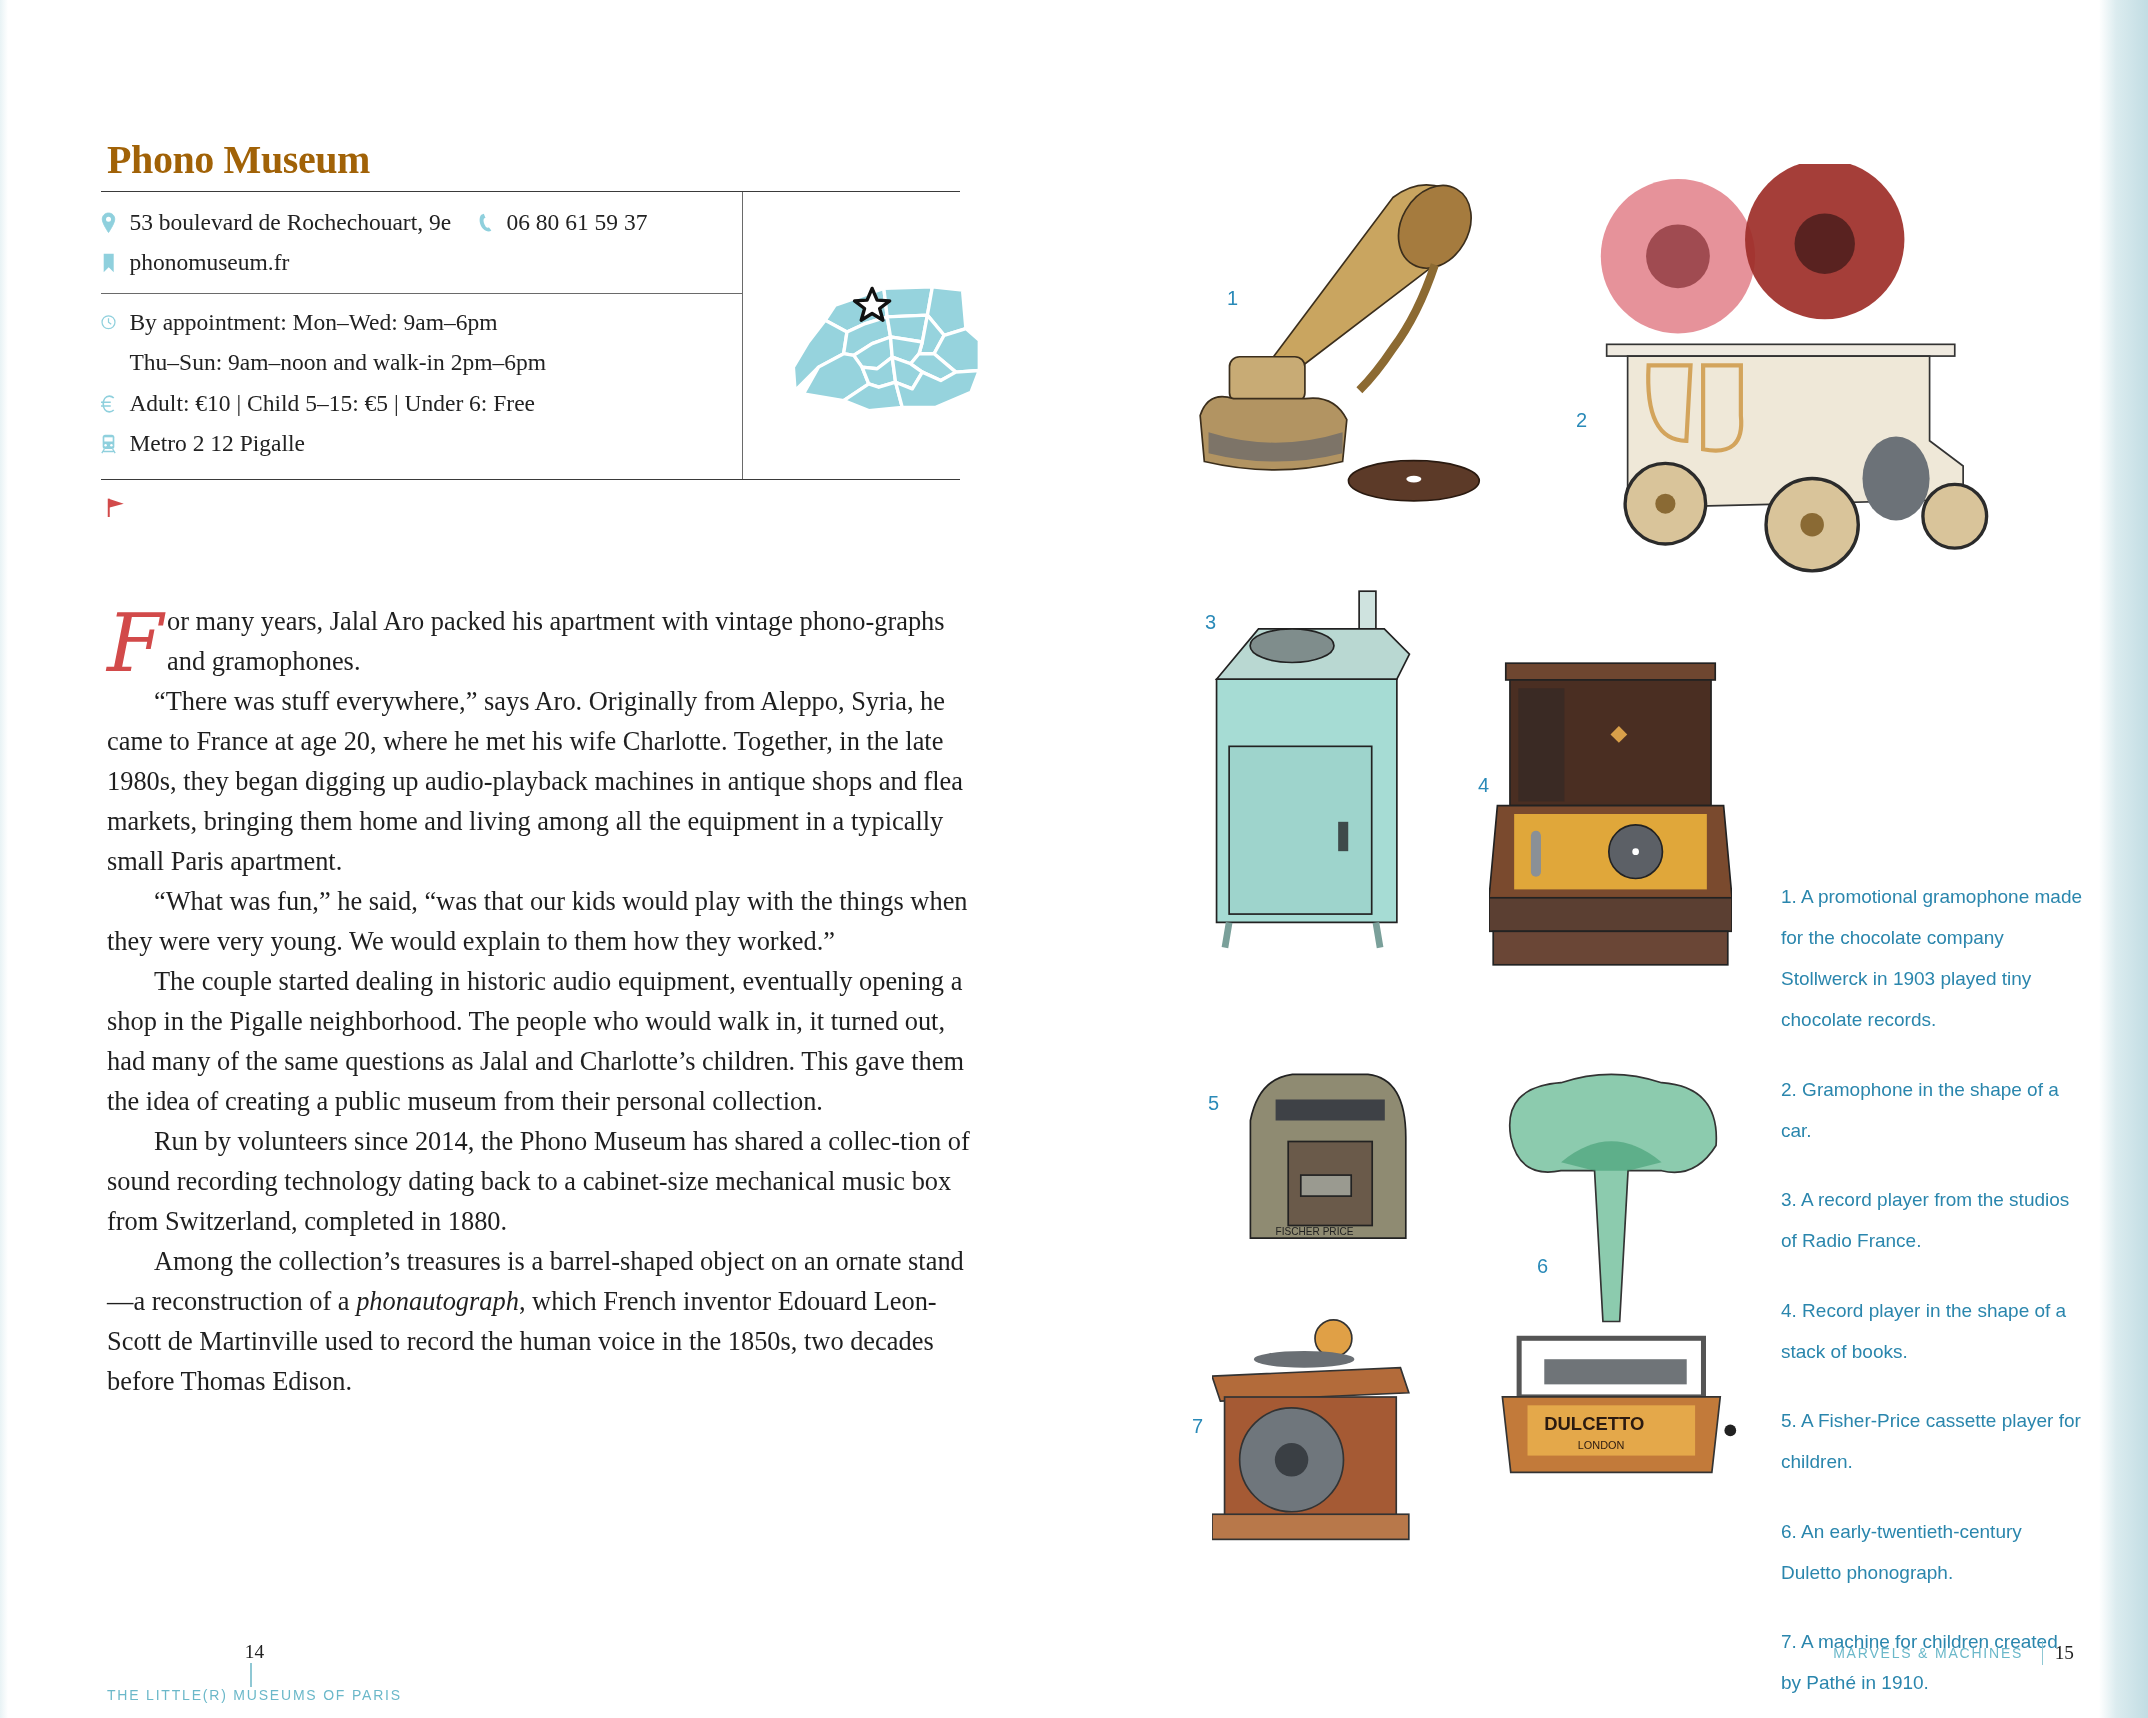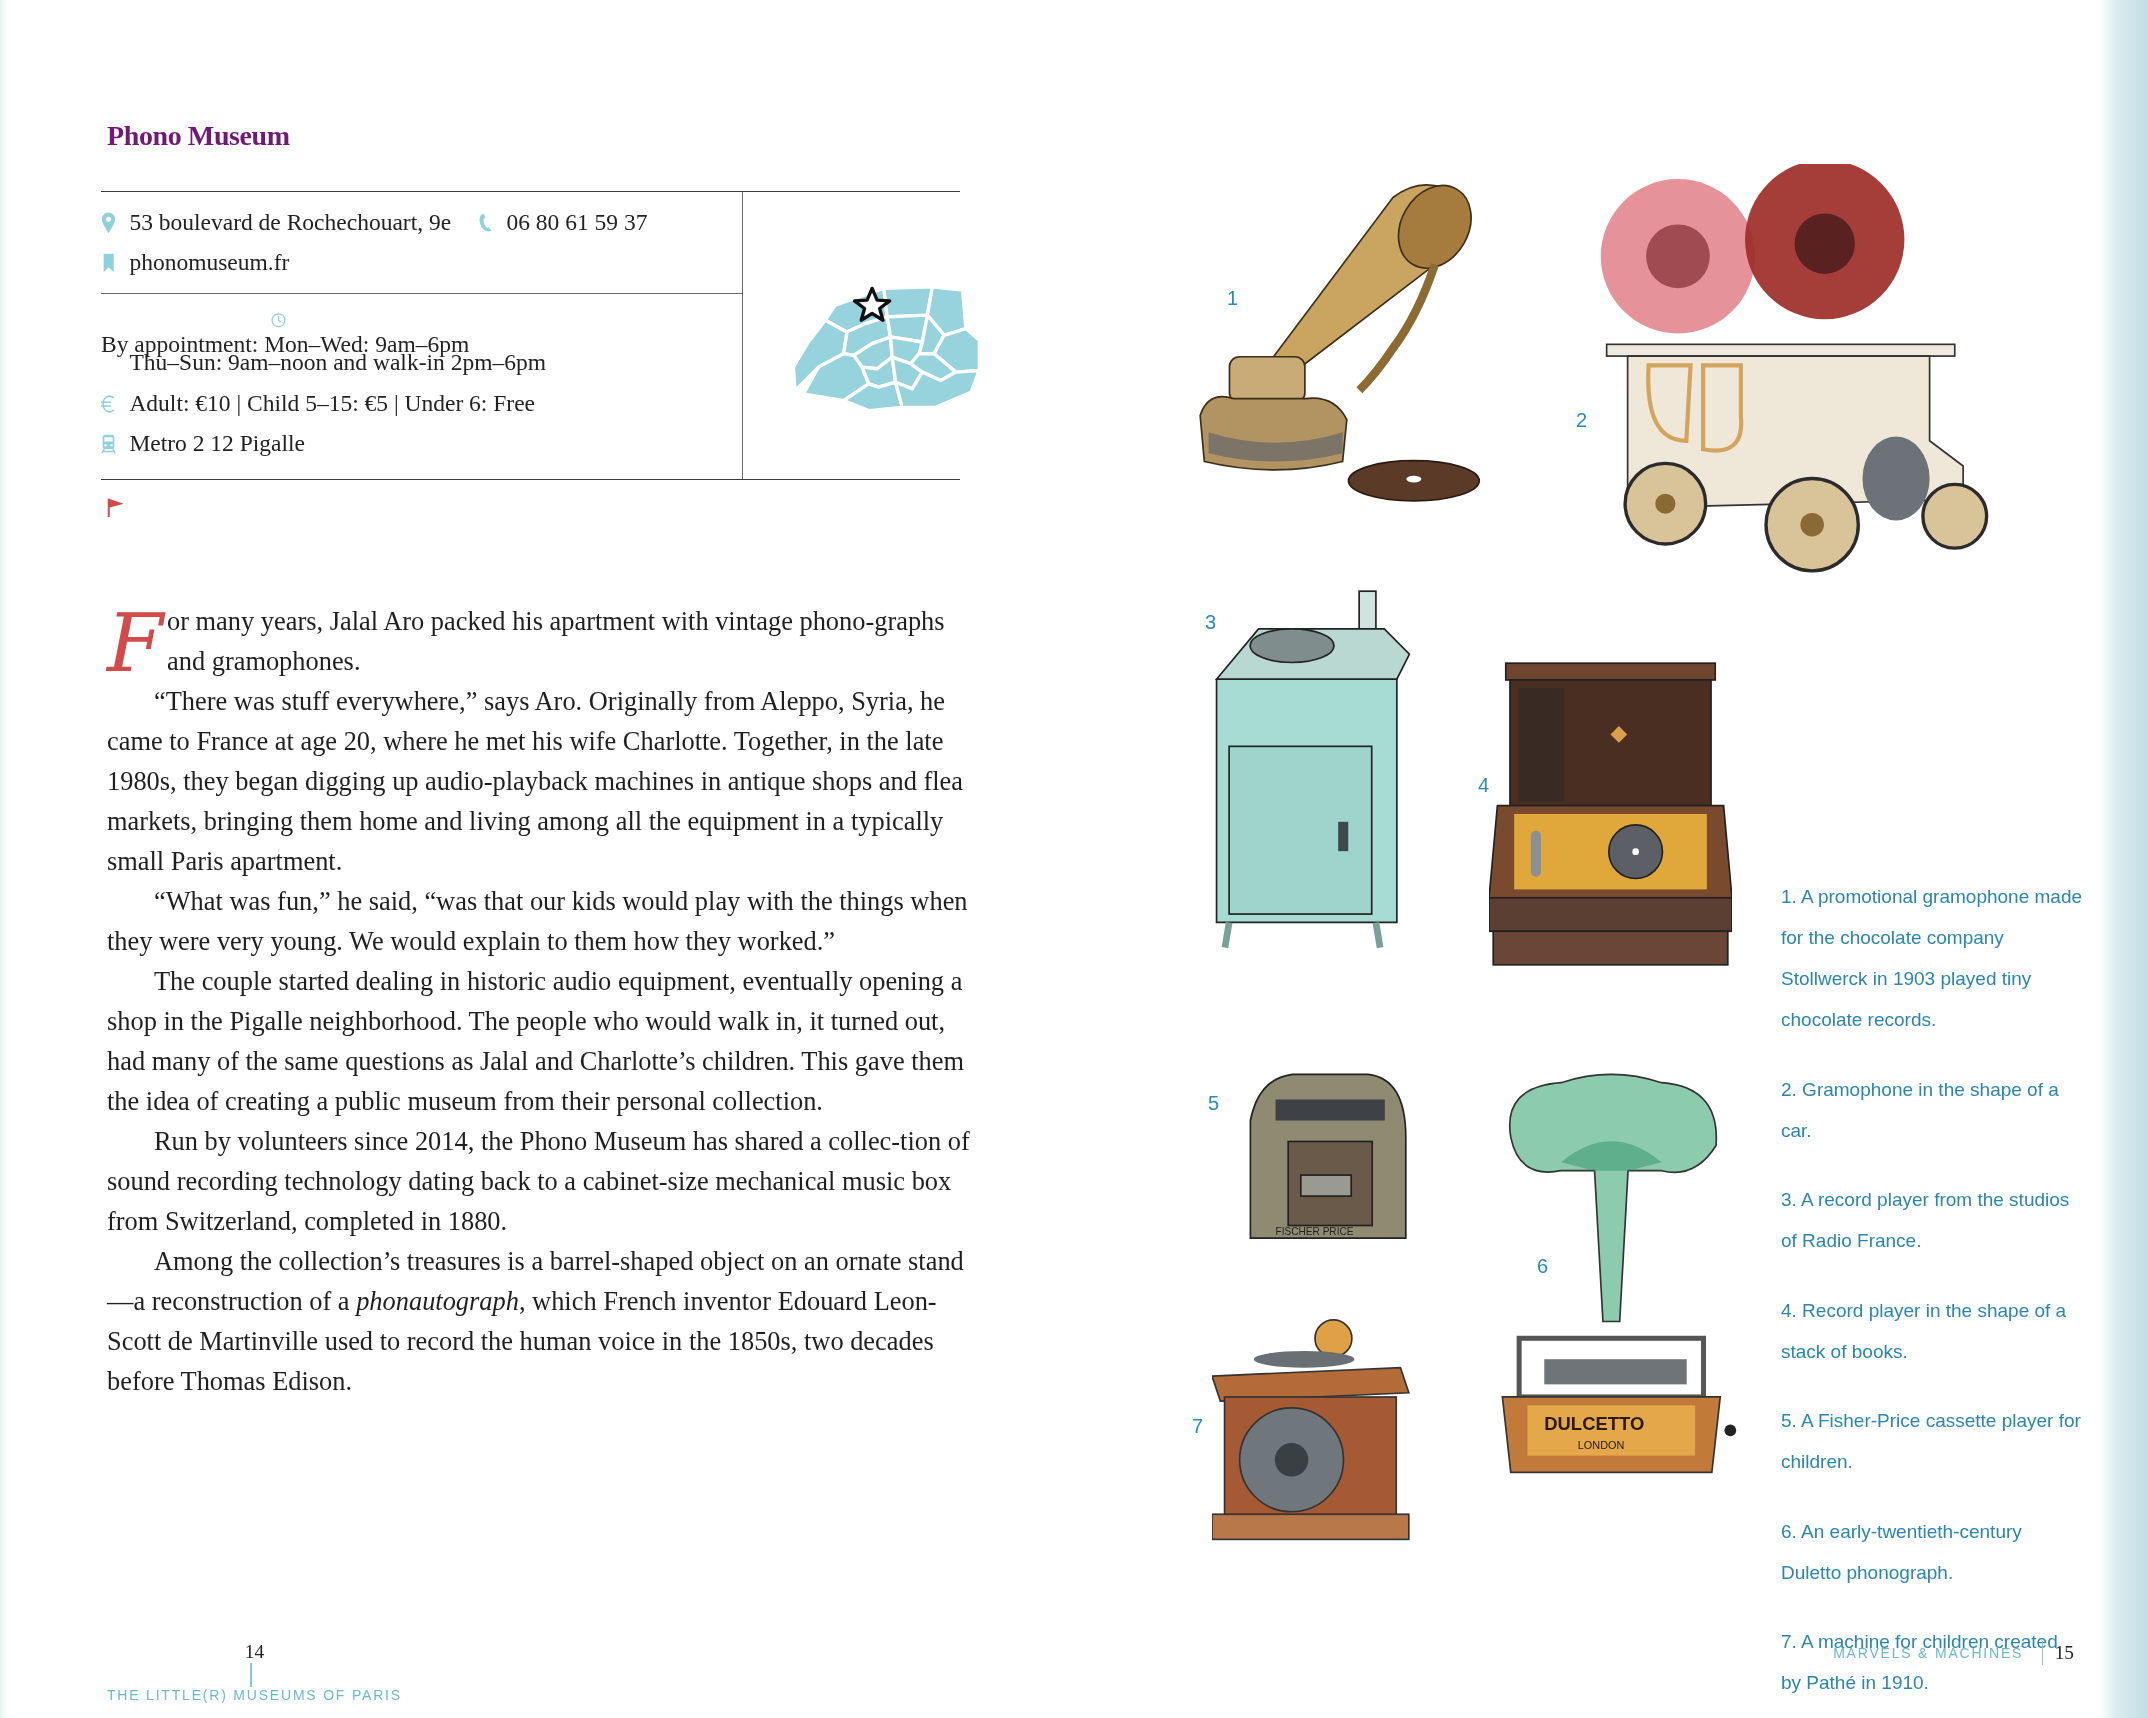--- a/index.html
+++ b/index.html
@@ -11,23 +11,23 @@
     position: absolute; right: 0; top: 0; width: 49px; height: 1718px;
     background: linear-gradient(90deg, rgba(200,225,230,0) 0%, rgba(190,220,226,0.55) 35%, rgba(178,212,220,0.8) 100%);
   }
   .edge-wash-left {
     position: absolute; left: 0; top: 0; width: 8.4px; height: 1718px;
     background: linear-gradient(90deg, rgba(190,220,226,0.35), rgba(190,220,226,0));
   }
 
   
   .title {
-    position: absolute; left: 107px; top: 120px;
-    font-family: "Liberation Serif", serif; font-weight: bold; font-size: 28px;
-    color: #701a75; letter-spacing: -0.4px;
+    position: absolute; left: 107px; top: 136px;
+    font-family: "Liberation Serif", serif; font-weight: bold; font-size: 40px;
+    color: #a16207; letter-spacing: -0.4px;
   }
   .info-box {
     position: absolute; left: 101px; top: 191px; width: 859px; height: 289px;
     border-top: 1.7px solid #3a3a3a; border-bottom: 1.7px solid #3a3a3a;
   }
   .info-left { position: absolute; left: 0; top: 0; width: 642px; height: 100%; border-right: 1.3px solid #6a6a6a; }
   .info-sec1 { position: absolute; left: 0; top: 0; width: 100%; height: 102px; border-bottom: 1.3px solid #6a6a6a; }
   .info-sec2 { position: absolute; left: 0; top: 102px; width: 100%; height: 185px; }
   .info-row { position: absolute; left: 0; display: flex; align-items: center; font-size: 23.5px; color: #222; white-space: nowrap; }
   .info-row .ico { width: 15px; height: 22px; margin-right: 13.4px; display: inline-flex; align-items: center; justify-content: center; }
@@ -100,21 +100,21 @@
         <div class="info-row" style="top:57px;">
           <span class="ico">
             <svg width="13.4" height="20" viewBox="0 0 16 24">
                 <path d="M2 1 H14 V23 L8 17 L2 23 Z" fill="#8fd0dd"></path>
               </svg>
           </span>
           <span>phonomuseum.fr</span>
         </div>
       </div>
       <div class="info-sec2">
-        <div class="info-row" style="top:15px;flex-direction:column;">
+        <div class="info-row" style="top:15px;">
           <span class="ico">
             <svg width="18.5" height="18.5" viewBox="0 0 22 22">
                 <circle cx="11" cy="11" r="9.5" fill="none" stroke="#8fd0dd" stroke-width="1.8"></circle>
                 <path d="M11 5 V11 L15 14" fill="none" stroke="#8fd0dd" stroke-width="1.8"></path>
               </svg>
           </span>
           <span>By appointment: Mon–Wed: 9am–6pm</span>
         </div>
         <div class="info-row" style="top:55px; left:28.5px;">
           <span>Thu–Sun: 9am–noon and walk-in 2pm–6pm</span>

